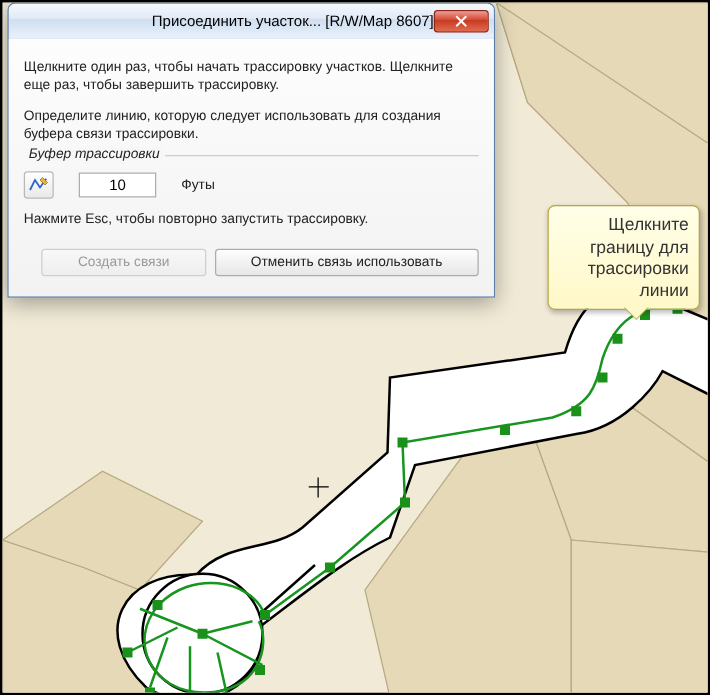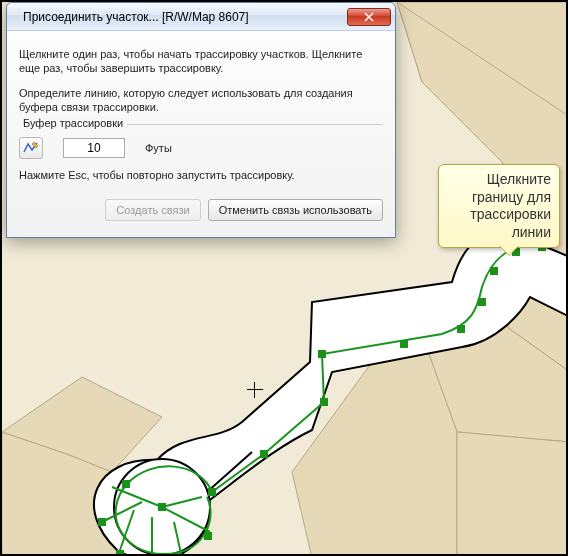--- a/index.html
+++ b/index.html
@@ -28,22 +28,23 @@
     border-radius: 6px 6px 0 0;
     box-shadow: 0 4px 18px rgba(0,0,0,0.35);
   }
   .titlebar {
     height: 28px;
     background: linear-gradient(#f6f9fd,#dfe9f5 45%,#cfdef0 46%,#e8f0fb);
     border-bottom: 1px solid #bcd0e5;
     border-radius: 6px 6px 0 0;
     display: flex;
     align-items: center;
-    padding: 0 4px 0 16px;
+    padding: 0 4px 0 0;
     color: #000;
+    text-align: right;
   }
   .titlebar .title-text {
     flex: 1;
     font-size: 12px;
     white-space: nowrap; overflow: hidden; text-overflow: ellipsis;
   }
   .close-btn {
     width: 44px; height: 18px;
     background: linear-gradient(#e79e96,#d6452c 45%,#c73b22 46%,#e06b50);
     border: 1px solid #8a2716;
@@ -62,20 +63,21 @@
     margin-top: 6px;
     padding-top: 6px;
     position: relative;
   }
   .group-legend {
     position: relative;
     top: -14px;
     background: #f7f7f7;
     padding: 0 4px;
     display: inline-block;
+    font-style: italic;
   }
   .buf-row { display:flex; align-items:center; gap:20px; margin-top:-6px; margin-bottom:10px;}
   .icon-btn {
     width: 24px; height: 22px;
     border: 1px solid #b8b8b8;
     background: linear-gradient(#fff,#e9e9e9);
     border-radius: 3px;
     display:flex; align-items:center; justify-content:center;
   }
   .num-input {
@@ -86,21 +88,21 @@
     text-align: center;
     background:#fff;
   }
   .units { color:#222; }
   .esc-line { margin: 2px 0 18px 0; }
   .btn-row { text-align: right; }
   .btn {
     display:inline-block;
     min-width: 80px;
     height: 22px;
-    padding: 0 10px;
+    padding: 0 28px;
     border: 1px solid #acacac;
     background: linear-gradient(#fdfdfd,#e7e7e7);
     border-radius: 3px;
     font-size: 11px;
     line-height: 20px;
     text-align:center;
     margin-left: 4px;
   }
   .btn.disabled { color:#9a9a9a; border-color:#cfcfcf; background:linear-gradient(#f8f8f8,#eee);}
   .callout {

